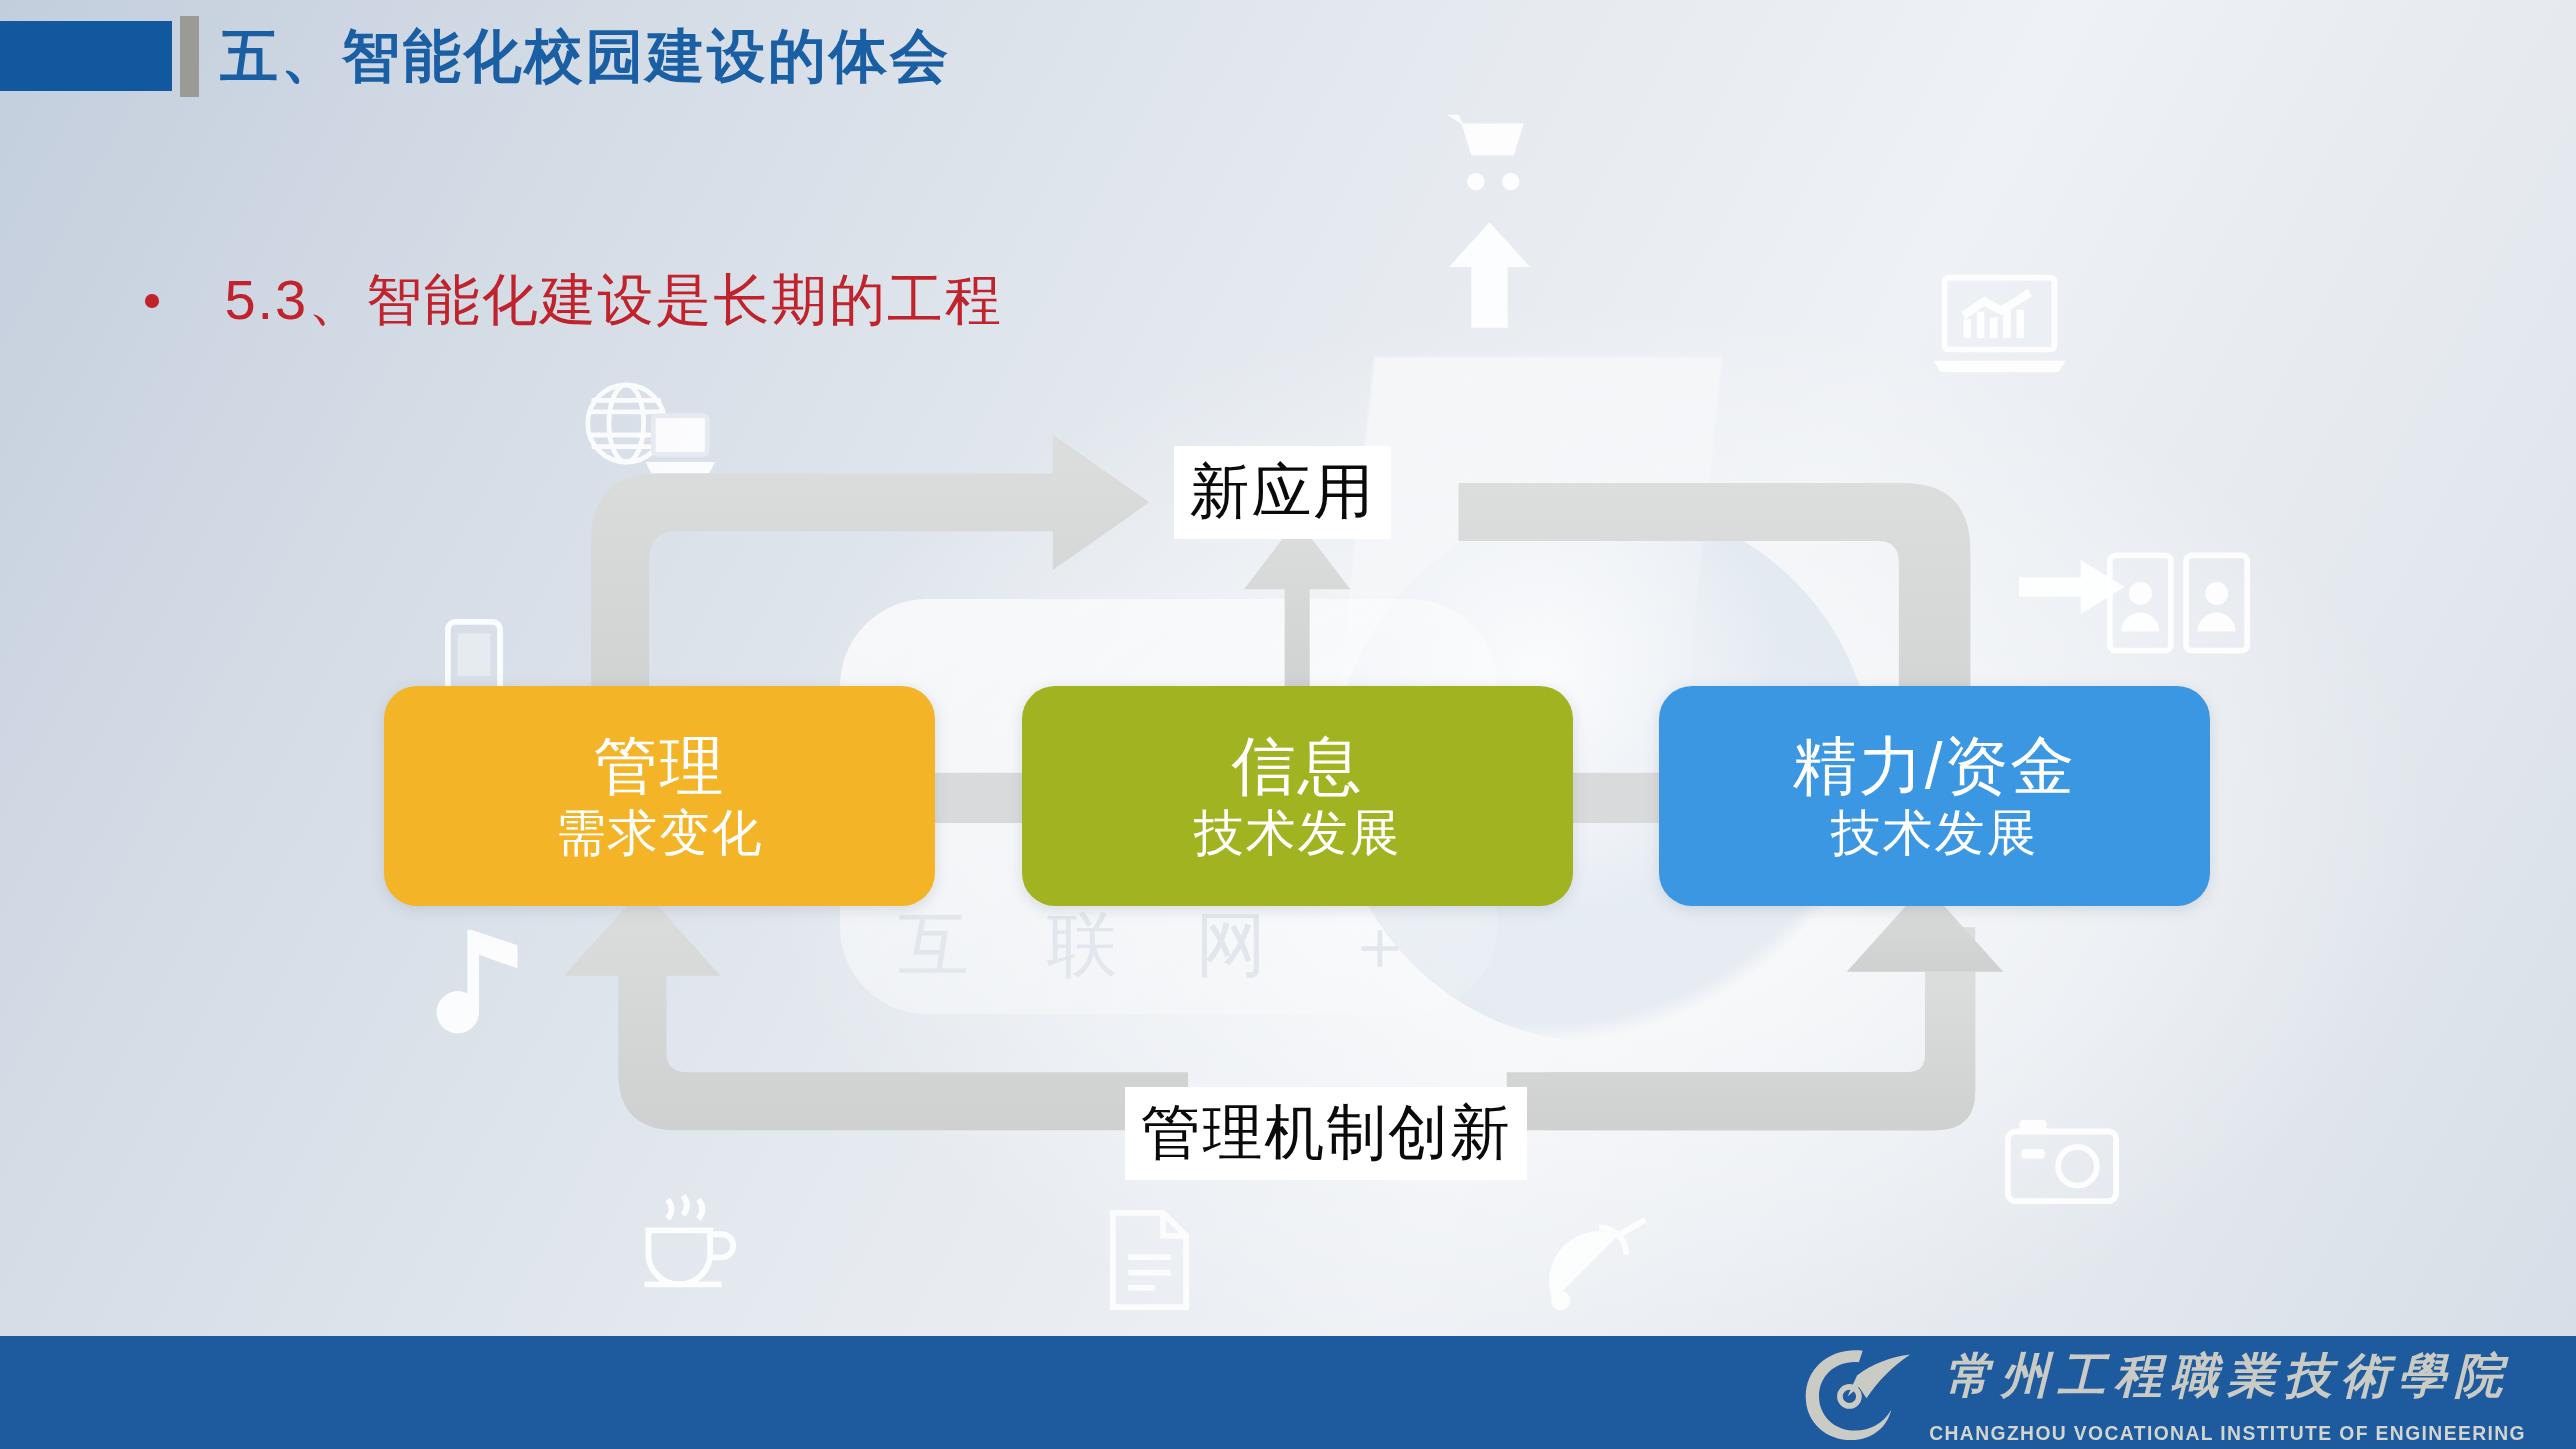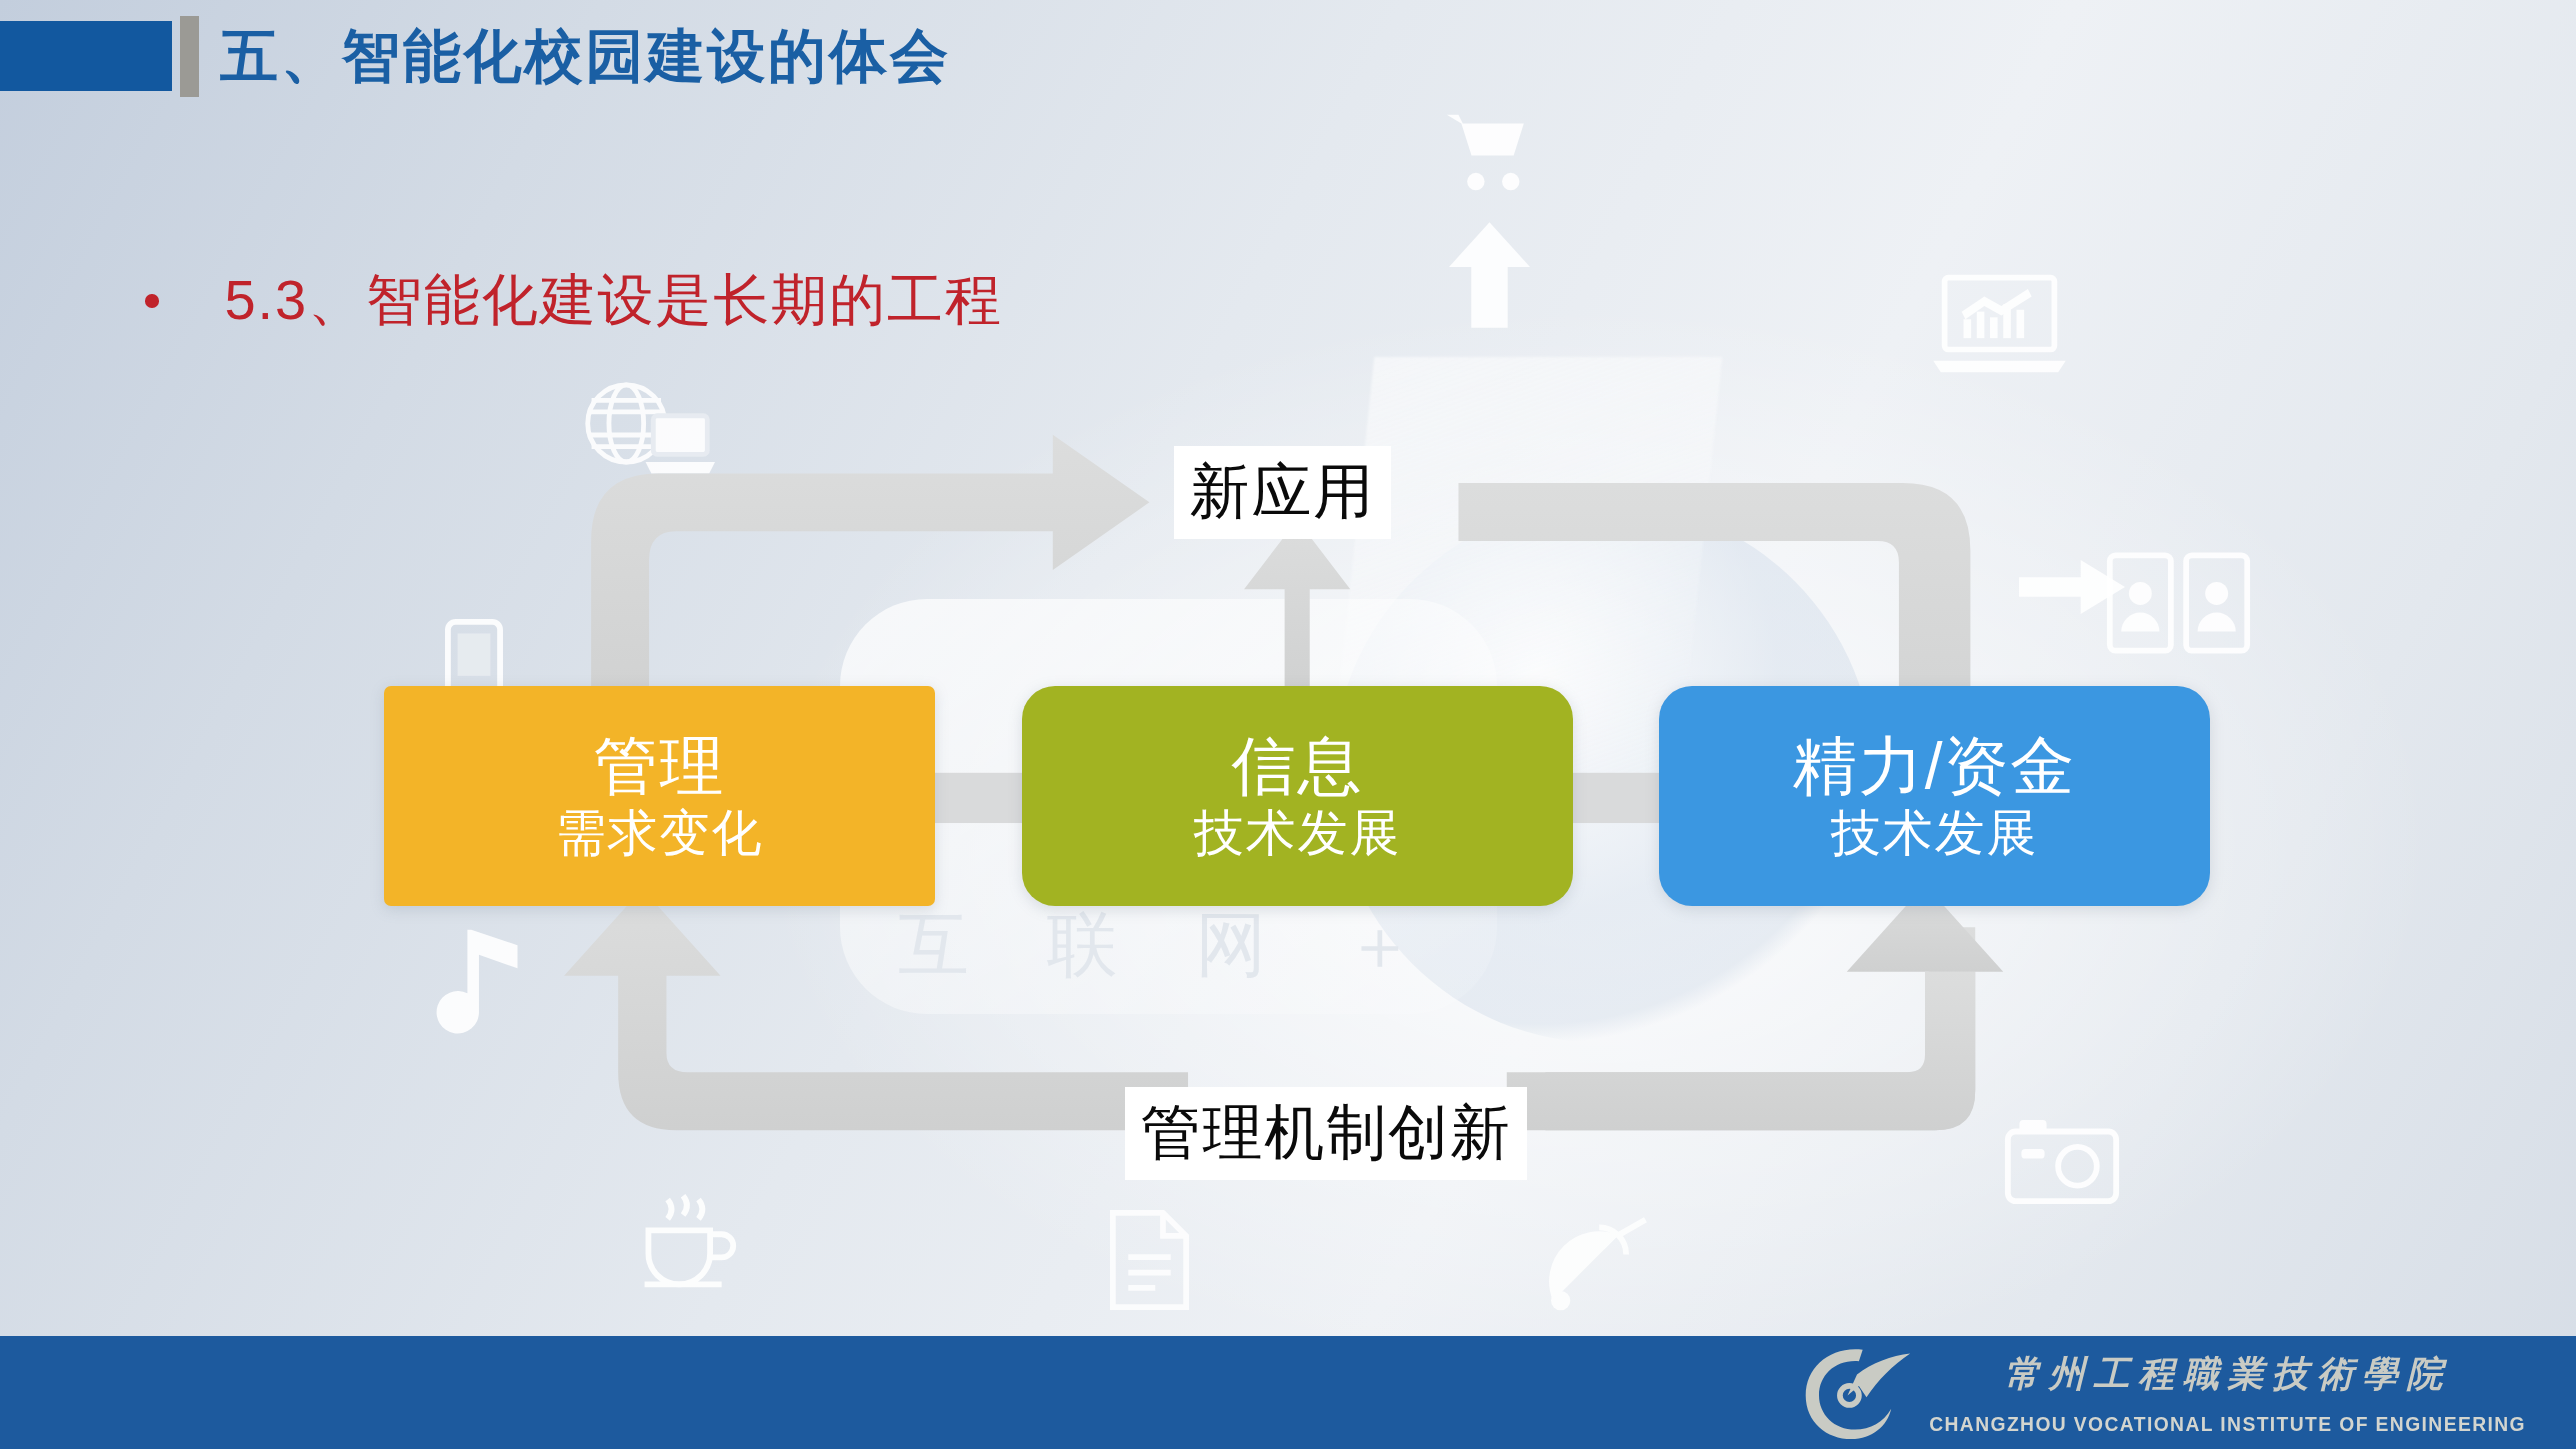--- a/index.html
+++ b/index.html
@@ -59,42 +59,42 @@
   .arrowlayer{position:absolute;left:0;top:0;width:2576px;height:1450px;}
 
   
   .box{
     position:absolute;border-radius:33px;
     display:flex;flex-direction:column;align-items:center;justify-content:center;
     color:#ffffff;box-shadow:0 3.9px 13.5px rgba(120,130,145,.22);
   }
   .box .l1{font-size:64px;line-height:1.08;letter-spacing:1.9px;}
   .box .l2{font-size:50px;line-height:1.12;letter-spacing:1.9px;margin-top:3.9px;}
-  .box-manage{left:384px;top:686px;width:551px;height:220px;background:#f3b428;border-radius:7px;}
+  .box-manage{left:384px;top:686px;width:551px;height:220px;background:#f3b428;}
   .box-info{left:1022px;top:686px;width:551px;height:220px;background:#a2b322;}
   .box-fund{left:1659px;top:686px;width:551px;height:220px;background:#3b97e1;}
 
   
   .flabel{
     position:absolute;background:#ffffff;color:#0a0a0a;
     font-size:60px;letter-spacing:1.9px;white-space:nowrap;
     padding:5.8px 15.5px;
   }
   .label-new{left:1174px;top:446px;}
   .label-mech{left:1125px;top:1087px;}
 
   
   .footer{position:absolute;left:0;bottom:0;width:2576px;height:114px;background:#1d5a9e;}
   .logo-wrap{
     position:absolute;right:50px;top:7.7px;display:flex;align-items:center;
   }
   .logo-mark{width:114px;height:99px;margin-right:15.5px;}
   .logo-texts{display:flex;flex-direction:column;align-items:center;}
   .logo-cn{
-    font-size:36px;font-weight:bold;color:#c9cbc4;letter-spacing:8.7px;
+    font-size:48px;font-weight:bold;color:#c9cbc4;letter-spacing:8.7px;
     font-family:"Liberation Serif","DejaVu Serif",serif;white-space:nowrap;
     font-style:italic;
   }
   .logo-en{
     font-size:19.3px;font-weight:bold;color:#d3d5cf;letter-spacing:1.4px;
     white-space:nowrap;margin-top:15px;
   }
 </style>
 </head>
 <body>

